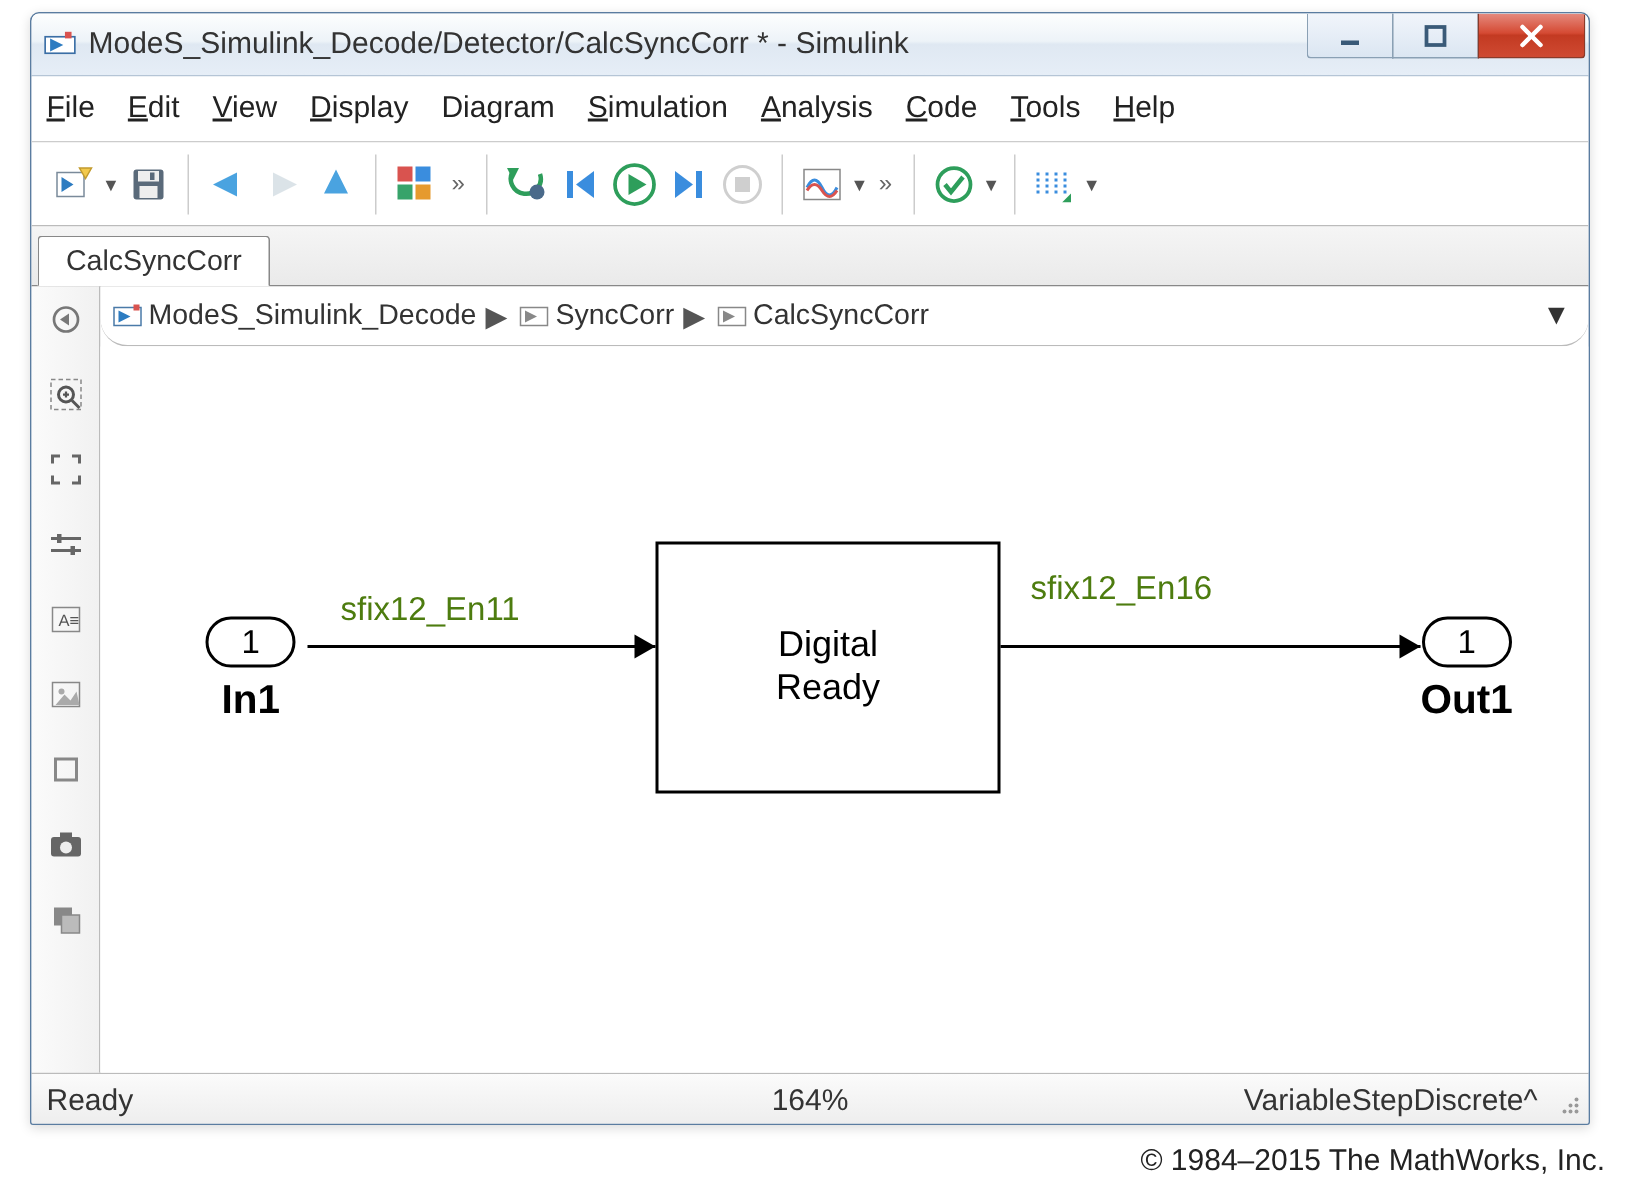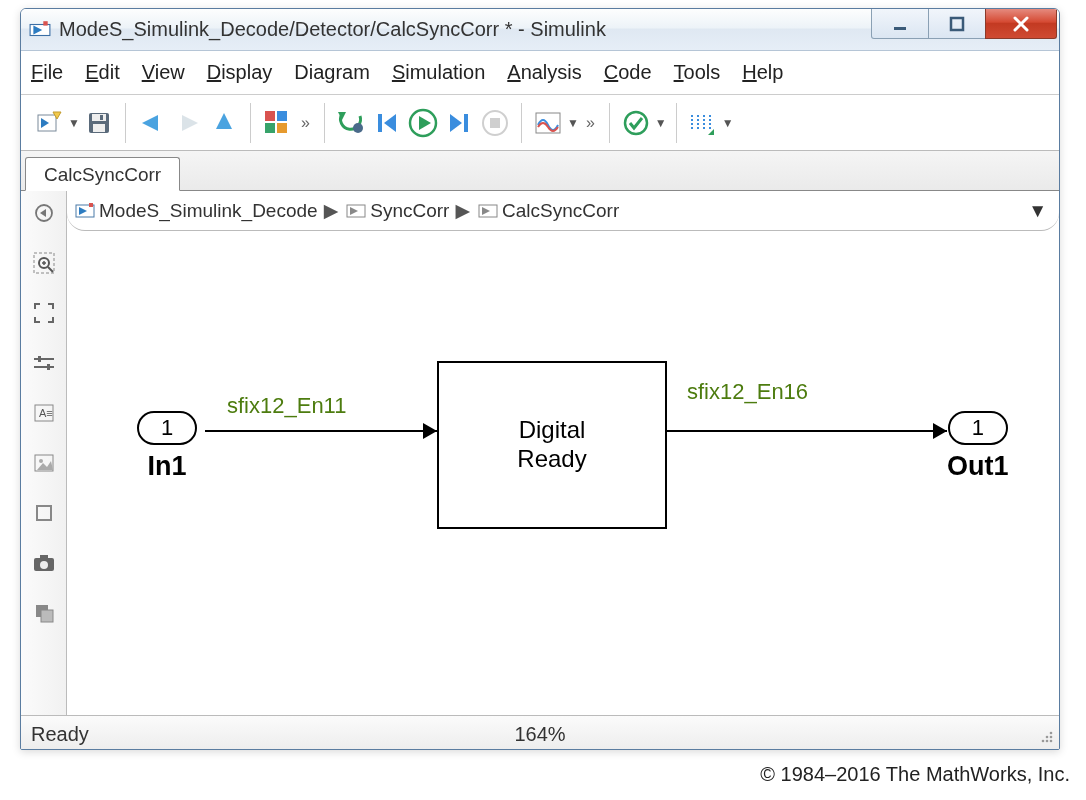--- a/index.html
+++ b/index.html
@@ -347,25 +347,26 @@
           <line x1="600" y1="200" x2="880" y2="200" stroke="#000" stroke-width="2"></line>
           <polygon points="880,200 866,192 866,208" fill="#000"></polygon>
         </svg>
       </div>
     </div>
   </div>
 
   <div class="statusbar">
     <span>Ready</span>
     <span class="mid">164%</span>
+    <span class="right">VariableStepDiscrete^</span>
     <svg class="resize-grip" width="16" height="16">
       <circle cx="12" cy="4" r="1.3" fill="#999"></circle>
         <circle cx="8" cy="8" r="1.3" fill="#999"></circle>
         <circle cx="12" cy="8" r="1.3" fill="#999"></circle>
       <circle cx="4" cy="12" r="1.3" fill="#999"></circle>
         <circle cx="8" cy="12" r="1.3" fill="#999"></circle>
         <circle cx="12" cy="12" r="1.3" fill="#999"></circle>
     </svg>
   </div>
 
 </div>
 
-<div class="copyright">© 1984–2016 The MathWorks, Inc.</div>
+<div class="copyright">© 1984–2015 The MathWorks, Inc.</div>
 
 </body></html>

